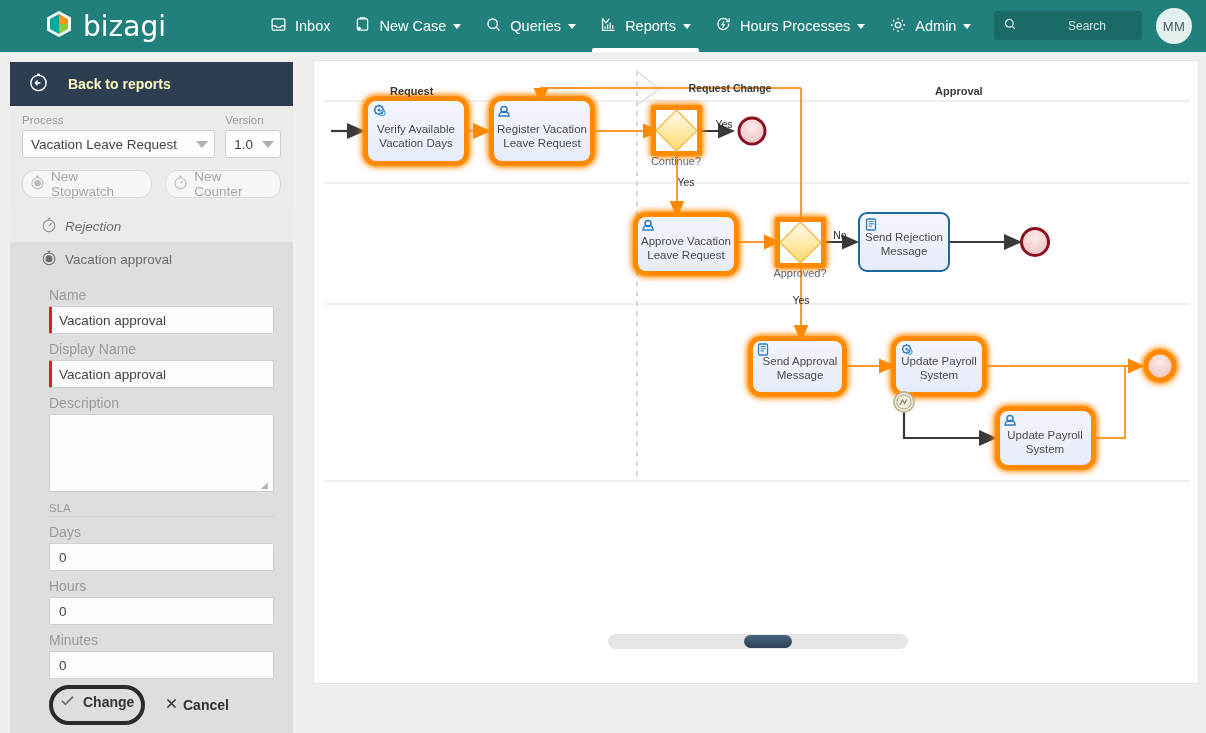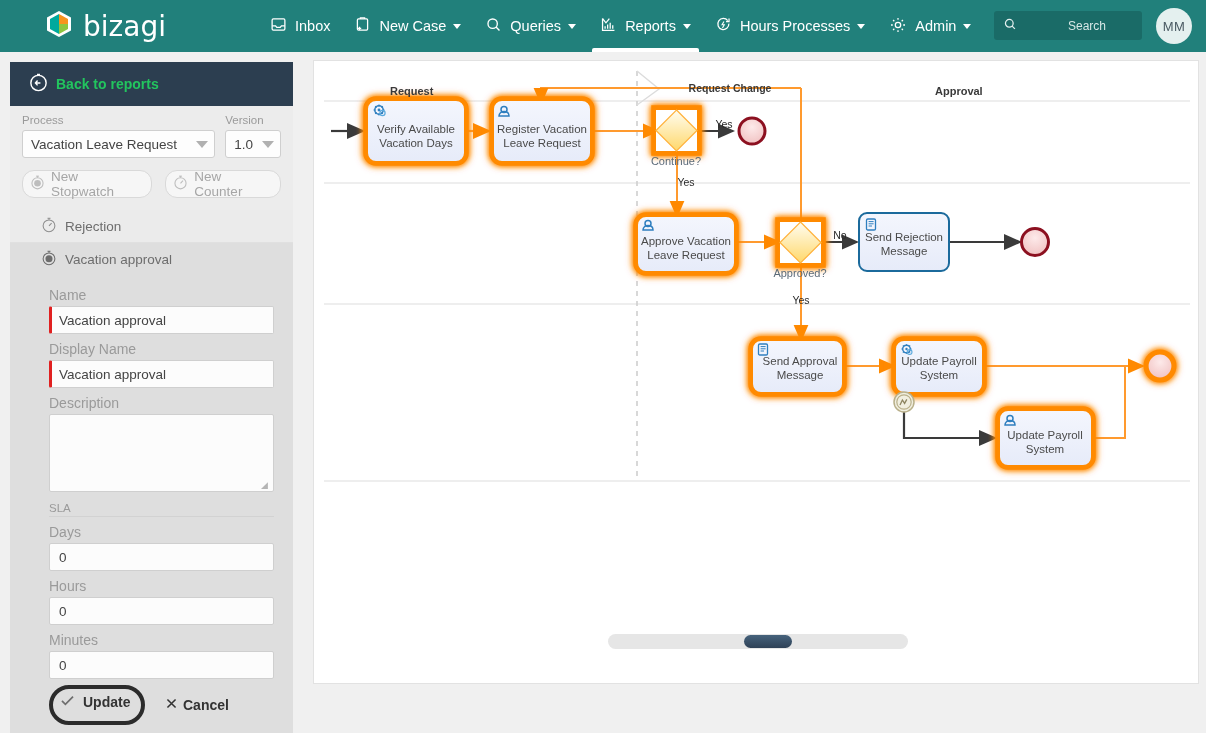--- a/index.html
+++ b/index.html
@@ -54,21 +54,21 @@
   
   #sidebar {
     position: absolute; left: 10px; top: 62px; width: 283px; height: 661px;
     background: #ececec;
   }
   #backbar {
     height: 44px; background: #2c3e50; display: flex; align-items: center;
     padding-left: 18px;
   }
   #backbar .btext {
-    color: #22c55e; font-size: 14px; font-weight: bold; margin-left: 7px;
+    color: #fef9c3; font-size: 14px; font-weight: bold; margin-left: 19px;
   }
   .fieldlabel { color: #9a9a9a; font-size: 11.5px; }
 
   #procrow { padding: 8px 12px 0 12px; display: flex; }
   #procrow .col-proc { width: 201px; }
   #procrow .col-ver  { width: 58px; margin-left: 10px; }
 
   .selectbox {
     height: 28px; background: #fdfdfd; border: 1px solid #cfcfcf;
     border-radius: 3px; display: flex; align-items: center;
@@ -88,21 +88,21 @@
     padding: 0 9px 0 6px; color: #a6a6a6; font-size: 13.5px; cursor: pointer;
   }
   .ghostbtn .glabel { margin-left: 5px; }
   #btnrow .ghostbtn + .ghostbtn { margin-left: 13px; }
 
   .counterrow {
     height: 33px; display: flex; align-items: center;
     padding-left: 30px; color: #6d6d6d; font-size: 13.5px; cursor: pointer;
   }
   .counterrow .crlabel { margin-left: 7px; }
-  #row-rejection { background: #ebebeb; border-bottom: 1px solid #e0e0e0; margin-top: 12px;}
+  #row-rejection { background: #ebebeb; border-bottom: 1px solid #e0e0e0; margin-top: 12px; font-style: italic;}
   #row-vacation  { background: #dedede; }
 
   #detailpane { background: #dedede; padding: 4px 19px 0 39px; }
   .flabel { color: #9a9a9a; font-size: 14px; margin-top: 7px; }
   .txtinput {
     height: 28px; background: #fcfcfc; border: 1px solid #cfcfcf;
     border-left: 3px solid #e02020; border-radius: 2px;
     display: flex; align-items: center; padding-left: 7px;
     font-size: 13.5px; color: #444; margin-top: 3px;
   }
@@ -364,21 +364,21 @@
 
     <div id="actionrow">
       <div id="applywrap">
         <div id="applyring"></div>
         <div id="applybtn">
           <span>
             <svg width="17" height="17" viewBox="0 0 20 20" fill="none" stroke="#6e6e6e" stroke-width="2">
               <path d="M3.5 10.5l4 4 9-9"></path>
             </svg>
           </span>
-          <span class="alabel">Update</span>
+          <span class="alabel">Change</span>
         </div>
       </div>
       <div id="cancelbtn">
         <span>
           <svg width="13" height="13" viewBox="0 0 16 16" fill="none" stroke="#333" stroke-width="1.9">
             <path d="M3 3l10 10M13 3L3 13"></path>
           </svg>
         </span>
         <span class="clabel">Cancel</span>
       </div>

